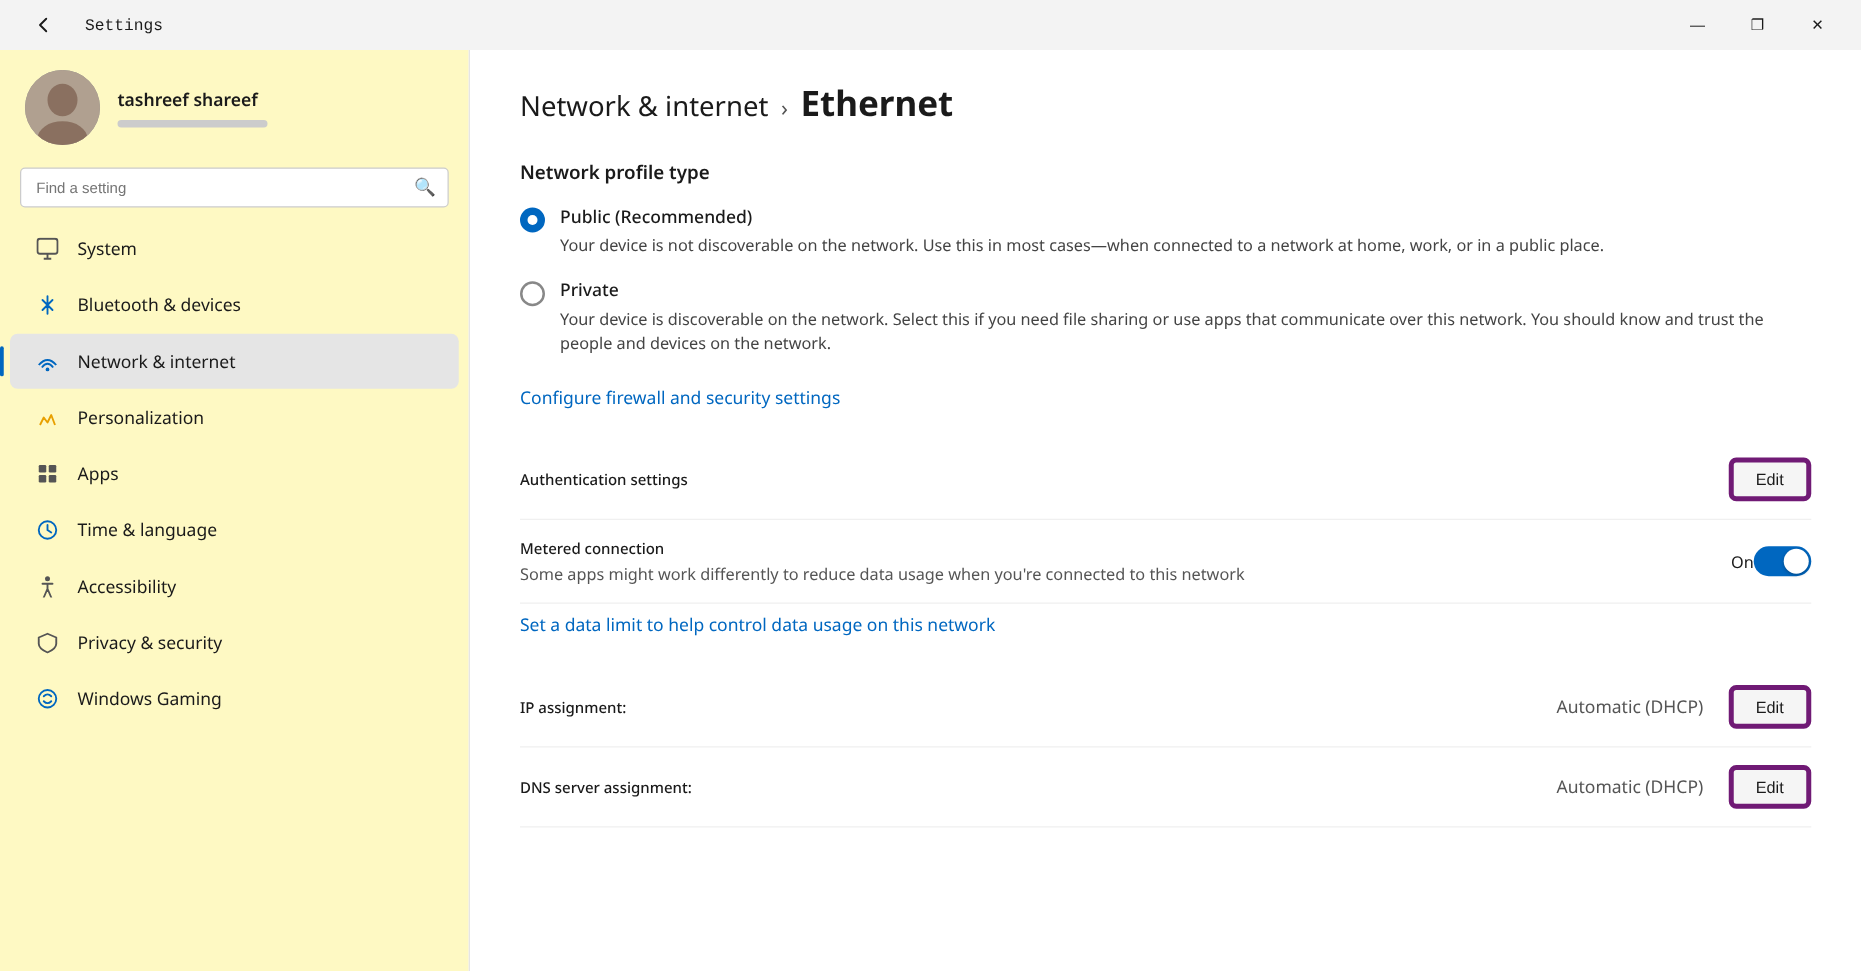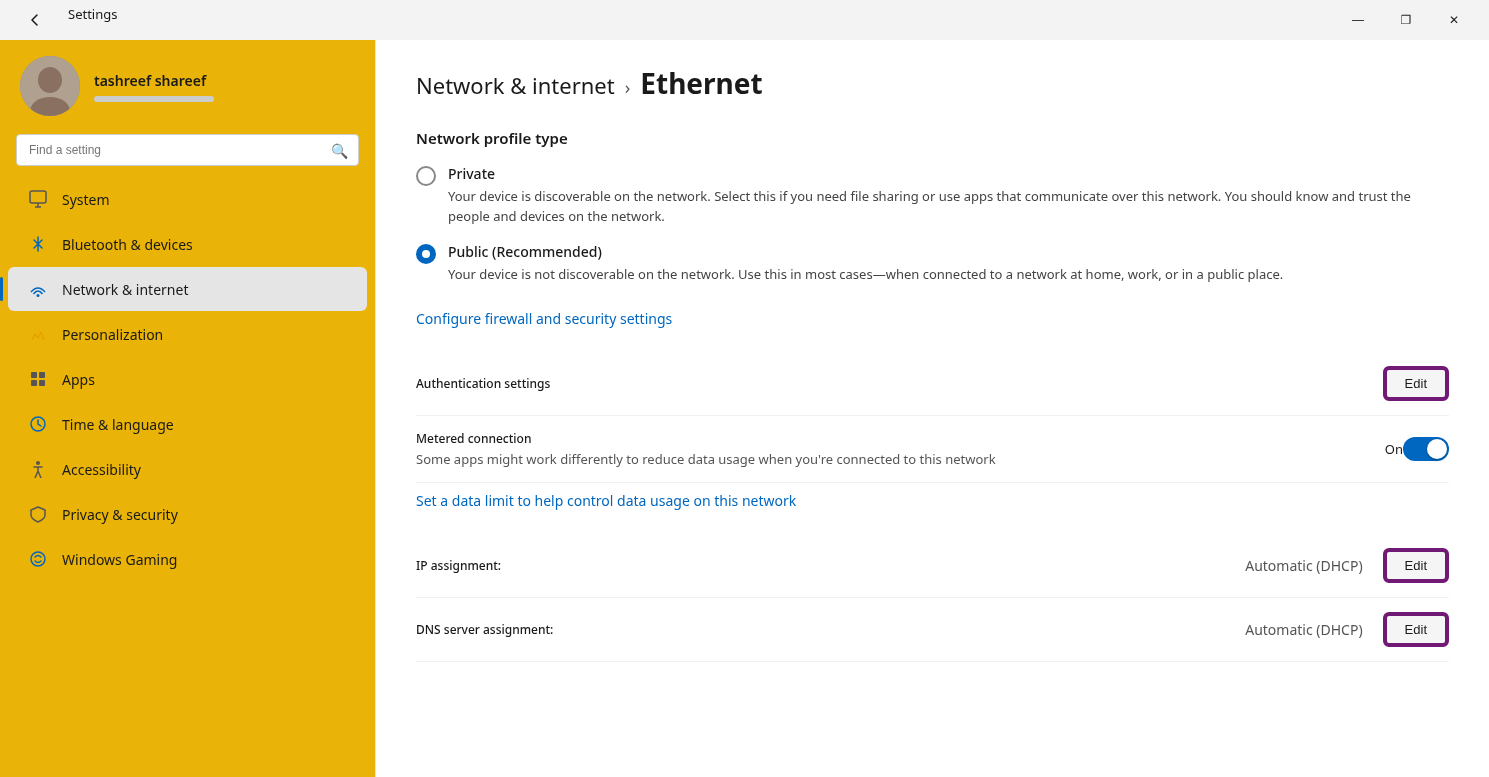--- a/index.html
+++ b/index.html
@@ -16,22 +16,23 @@
       display: flex;
       align-items: center;
       justify-content: space-between;
       background: #f3f3f3;
       height: 40px;
       padding: 0 12px;
       flex-shrink: 0;
     }
     .title-bar-left {
       display: flex;
-      align-items: flex-start;
+      align-items: center;
       gap: 10px;
+      font-family: Liberation Mono, monospace;
     }
     .title-bar-title {
       font-size: 13px;
       color: #1a1a1a;
     }
     .title-bar-controls {
       display: flex;
       gap: 2px;
     }
     .title-bar-btn {
@@ -50,21 +51,21 @@
 
     .app-body {
       display: flex;
       flex: 1;
       overflow: hidden;
     }
 
     
     .sidebar {
       width: 375px;
-      background: #eab308;
+      background: #fef9c3;
       display: flex;
       flex-direction: column;
       flex-shrink: 0;
       overflow-y: auto;
       padding-bottom: 10px;
     }
     .user-section {
       display: flex;
       align-items: center;
       gap: 14px;
@@ -466,33 +467,33 @@
       <span class="breadcrumb-current">Ethernet</span>
     </div>
 
     <div class="content-body">
 
       
       <div class="section-title">Network profile type</div>
 
       
       <div class="radio-option">
+        <div class="radio-circle selected"></div>
+        <div class="radio-text-wrap">
+          <div class="radio-label">Public (Recommended)</div>
+          <div class="radio-desc">Your device is not discoverable on the network. Use this in most cases—when connected to a network at home, work, or in a public place.</div>
+        </div>
+      </div>
+
+      
+      <div class="radio-option">
         <div class="radio-circle unselected"></div>
         <div class="radio-text-wrap">
           <div class="radio-label">Private</div>
           <div class="radio-desc">Your device is discoverable on the network. Select this if you need file sharing or use apps that communicate over this network. You should know and trust the people and devices on the network.</div>
-        </div>
-      </div>
-
-      
-      <div class="radio-option">
-        <div class="radio-circle selected"></div>
-        <div class="radio-text-wrap">
-          <div class="radio-label">Public (Recommended)</div>
-          <div class="radio-desc">Your device is not discoverable on the network. Use this in most cases—when connected to a network at home, work, or in a public place.</div>
         </div>
       </div>
 
       <a class="link-text">Configure firewall and security settings</a>
 
       
       <div class="settings-row">
         <div class="row-label">Authentication settings</div>
         <button class="edit-btn">Edit</button>
       </div>

